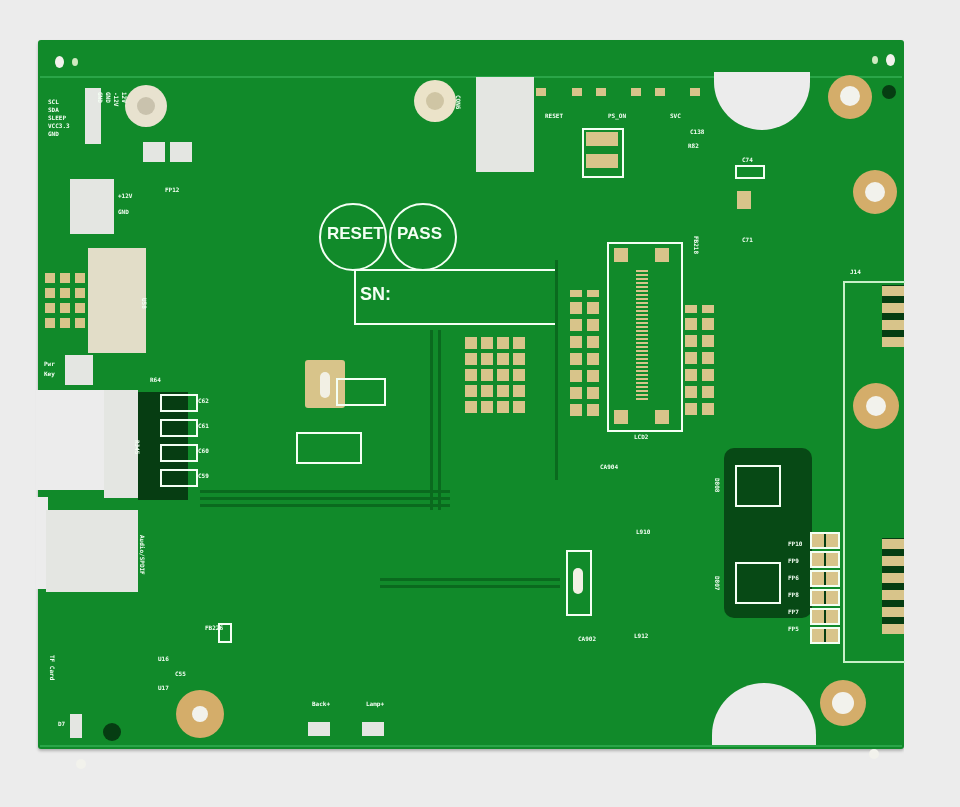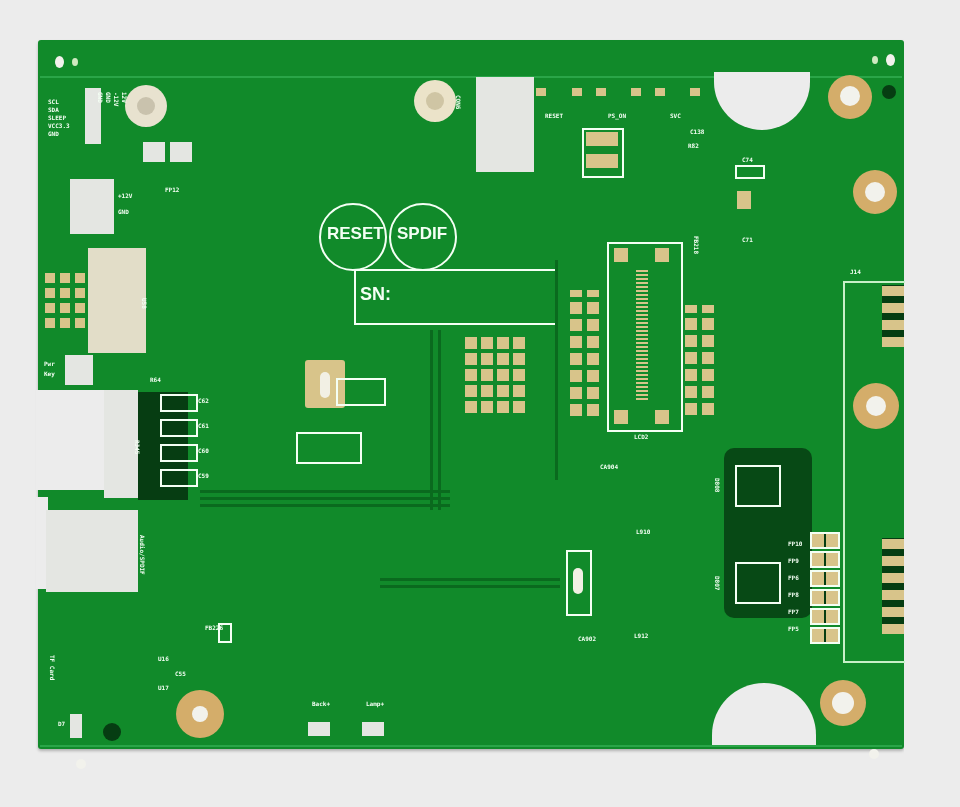--- a/index.html
+++ b/index.html
@@ -117,21 +117,21 @@
 <div class="abs silk tiny" style="left:205px;top:624px;">FB226</div>
 
 <div class="abs metal" style="left:308px;top:722px;width:22px;height:14px;"></div>
 <div class="abs silk tiny" style="left:312px;top:700px;"><span>Back+</span></div>
 <div class="abs metal" style="left:362px;top:722px;width:22px;height:14px;"></div>
 <div class="abs silk tiny" style="left:366px;top:700px;"><span>Lamp+</span></div>
 
 <div class="abs" style="left:319px;top:203px;width:64px;height:64px;border:2px solid #f4fff4;border-radius:50%;"></div>
 <div class="abs silk" style="left:327px;top:224px;font-family:'Liberation Sans',sans-serif;font-size:17px;">RESET</div>
 <div class="abs" style="left:389px;top:203px;width:64px;height:64px;border:2px solid #f4fff4;border-radius:50%;"></div>
-<div class="abs silk" style="left:397px;top:224px;font-family:'Liberation Sans',sans-serif;font-size:17px;">SPDIF</div>
+<div class="abs silk" style="left:397px;top:224px;font-family:'Liberation Sans',sans-serif;font-size:17px;">PASS</div>
 <div class="abs silk-box" style="left:354px;top:269px;width:200px;height:52px;"></div>
 <div class="abs silk" style="left:360px;top:284px;font-family:'Liberation Sans',sans-serif;font-size:18px;">SN:</div>
 
 <div class="abs metal" style="left:476px;top:77px;width:58px;height:95px;"></div>
 <div class="abs silk tiny" style="left:462px;top:95px;transform:rotate(90deg);transform-origin:left top;">CON6</div>
 
 <div class="abs pad" style="left:536px;top:88px;width:10px;height:8px;"></div>
 <div class="abs pad" style="left:572px;top:88px;width:10px;height:8px;"></div>
 <div class="abs pad" style="left:596px;top:88px;width:10px;height:8px;"></div>
 <div class="abs pad" style="left:631px;top:88px;width:10px;height:8px;"></div>

